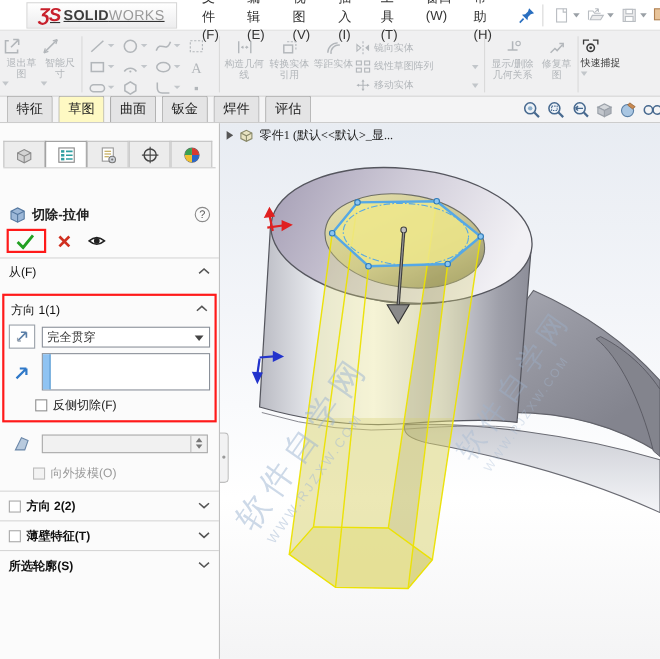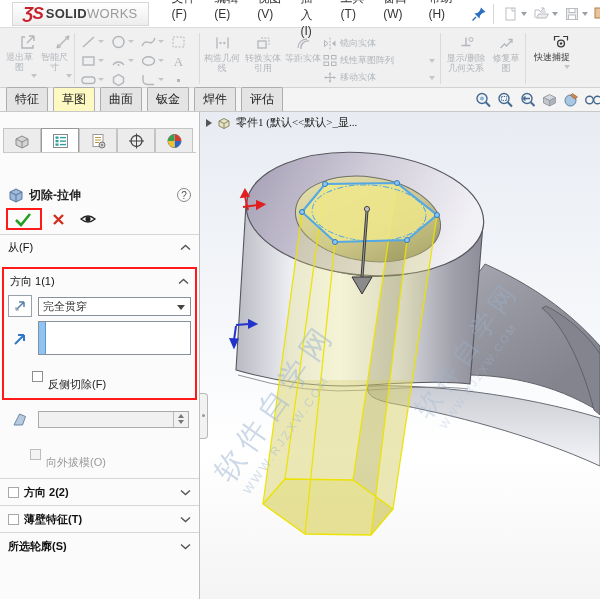--- a/index.html
+++ b/index.html
@@ -1,38 +1,38 @@
 <!DOCTYPE html>
 <html style="--annotation-red: #ff1a1a; --logo-red: #c8202c; --check-green: #22a022; --cancel-red: #d03020; --sketch-blue: #55a8e6; --preview-yellow: #ece203; --selection-bar-blue: #8fc3f2; --pin-blue: #2a6fc0;"><head>
 <meta charset="utf-8">
 <style>
   * { box-sizing: border-box; margin: 0; padding: 0; }
   html,body { width:600px; height:599px; overflow:hidden; }
   body { font-family:"Liberation Sans","DejaVu Sans",sans-serif; font-size:12px; color:#333; background:#fff; position:relative; }
 
   
   .menubar { height:28px; background:#fff; border-bottom:1px solid #dcdcdc; display:flex; align-items:center; }
-  .logo-box { margin-left:12px; height:24px; padding:0 10px; display:flex; align-items:center; border:1px solid #d8d8d8;
-              background:linear-gradient(180deg,#ffffff,#ededee); }
+  .logo-box { margin-left:24px; height:24px; padding:0 10px; display:flex; align-items:center; border:1px solid #d8d8d8;
+              background:linear-gradient(180deg,#ffffff,#ededee);text-decoration:underline; }
   .logo-mark { color:var(--logo-red,#c8202c); font-weight:bold; font-style:italic; font-size:17px; letter-spacing:-1px; margin-right:3px; }
   .logo-solid { font-weight:bold; color:#3c3c3c; font-size:13px; letter-spacing:.3px; }
   .logo-works { color:#9a9a9a; font-size:13px; letter-spacing:.3px; }
   .menus { display:flex; margin-left:14px; }
   .menu-item { padding:4px 9px; color:#333; font-size:12px; cursor:default; }
   .pin { margin-left:8px; width:22px; display:flex; align-items:center; justify-content:center; }
   .mb-sep { width:1px; height:20px; background:#d8d8d8; margin:0 6px; }
   .qa { display:flex; align-items:center; }
   .qa-btn { display:flex; align-items:center; margin:0 1px; padding:1px 2px; }
   .dd { width:0; height:0; border-left:3.5px solid transparent; border-right:3.5px solid transparent; border-top:4px solid #9aa0a6; margin-left:2px; }
   .qa-partial { width:7px; height:18px; overflow:hidden; margin-left:2px; }
 
   
   .ribbon { height:60px; background:#f0f0f1; border-bottom:1px solid #d2d2d2; display:flex; padding:2px 0 0 2px; }
   .rsep { width:1px; background:#dadada; margin:3px 2px; }
-  .rbtn-big { width:35px; display:flex; flex-direction:column; align-items:flex-end; padding-top:3px; }
+  .rbtn-big { width:35px; display:flex; flex-direction:column; align-items:flex-start; padding-top:3px; }
   .rbtn-mid { display:flex; flex-direction:column; align-items:center; padding-top:4px; }
   .ricon { height:18px; display:flex; align-items:center; justify-content:center; }
   .rlabel { font-size:9px; line-height:9.5px; color:#b2b6ba; text-align:center; margin-top:2px; word-break:break-all; }
   .rlabel.dark { color:#3a3a3a; }
   .rbtn-big .dd, .rbtn-mid .dd { margin:2px 0 0 0; border-top-color:#c2c6ca; }
   .rgrid { width:120px; display:grid; grid-template-columns:repeat(4,1fr); grid-auto-rows:19px; padding-top:2px; }
   .gcell { display:flex; align-items:center; justify-content:center; }
   .gdd { width:0; height:0; border-left:3px solid transparent; border-right:3px solid transparent; border-top:3.5px solid #c2c6ca; margin-left:1px; }
   .rrows { width:116px; display:flex; flex-direction:column; justify-content:flex-start; padding-top:5px; }
   .rrow { display:flex; align-items:center; height:17px; }
@@ -72,21 +72,21 @@
   .pm-dd::after { content:""; position:absolute; right:5px; top:7px; width:0; height:0;
                   border-left:4px solid transparent; border-right:4px solid transparent; border-top:5px solid #444; }
   .red-sec { border:2px solid var(--annotation-red,#ff1a1a); margin:10px 2px 0; padding:2px 4px 4px; background:#fbfbfb; }
   .row { display:flex; align-items:center; margin-top:4px; }
   .sq-btn { width:24px; height:22px; background:#fff; border:1px solid #9aa0a8; display:flex; align-items:center;
             justify-content:center; margin-right:6px; }
   .listbox { flex:1; height:34px; background:#fff; border:1px solid #8a9099; display:flex; }
   .sel-bar { width:7px; background:var(--selection-bar-blue,#8fc3f2); border-right:1px solid #5a9ad0; }
   .cbx { width:11px; height:11px; background:#fff; border:1px solid #8f8f8f; margin-right:5px; flex:none; }
   .cbx.dis { border-color:#bdbdbd; background:#f3f3f3; }
-  .cb-label { color:#222;margin-top:16px; }
+  .cb-label { color:#222; }
   .cb-label.dis { color:#9a9a9a; }
   .spinner { flex:1; height:17px; background:#f1f1f1; border:1px solid #aaa; display:flex; }
   .spin-val { flex:1; }
   .spin-arrows { width:15px; border-left:1px solid #bbb; display:flex; flex-direction:column; align-items:center; justify-content:center; }
   .tri-up { width:0; height:0; border-left:3.5px solid transparent; border-right:3.5px solid transparent; border-bottom:4px solid #777; margin-bottom:2px; }
   .tri-dn { width:0; height:0; border-left:3.5px solid transparent; border-right:3.5px solid transparent; border-top:4px solid #777; }
   .collapse-row { display:flex; align-items:center; height:22px; padding:0 8px; font-weight:bold; color:#111; }
   .collapse-row .chev { margin-left:auto; }
   .indent { margin-left:30px; }
 

